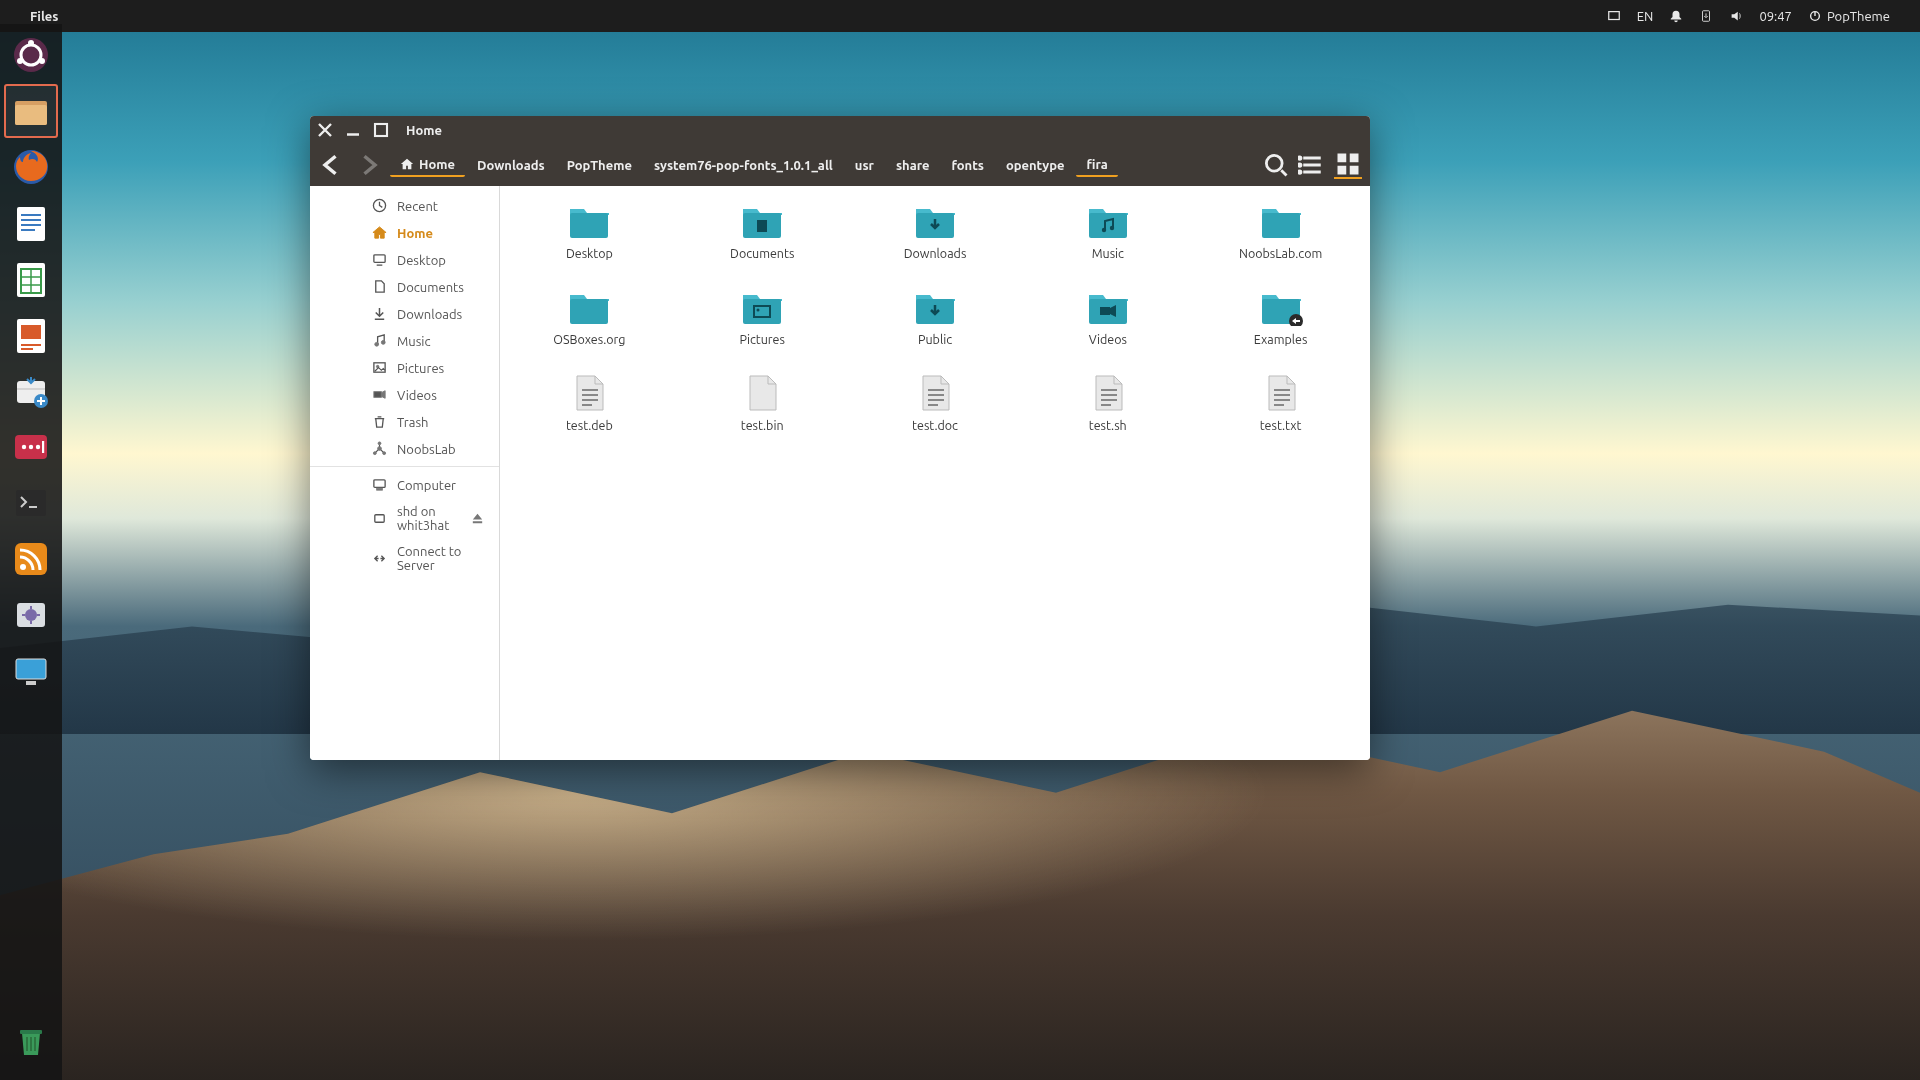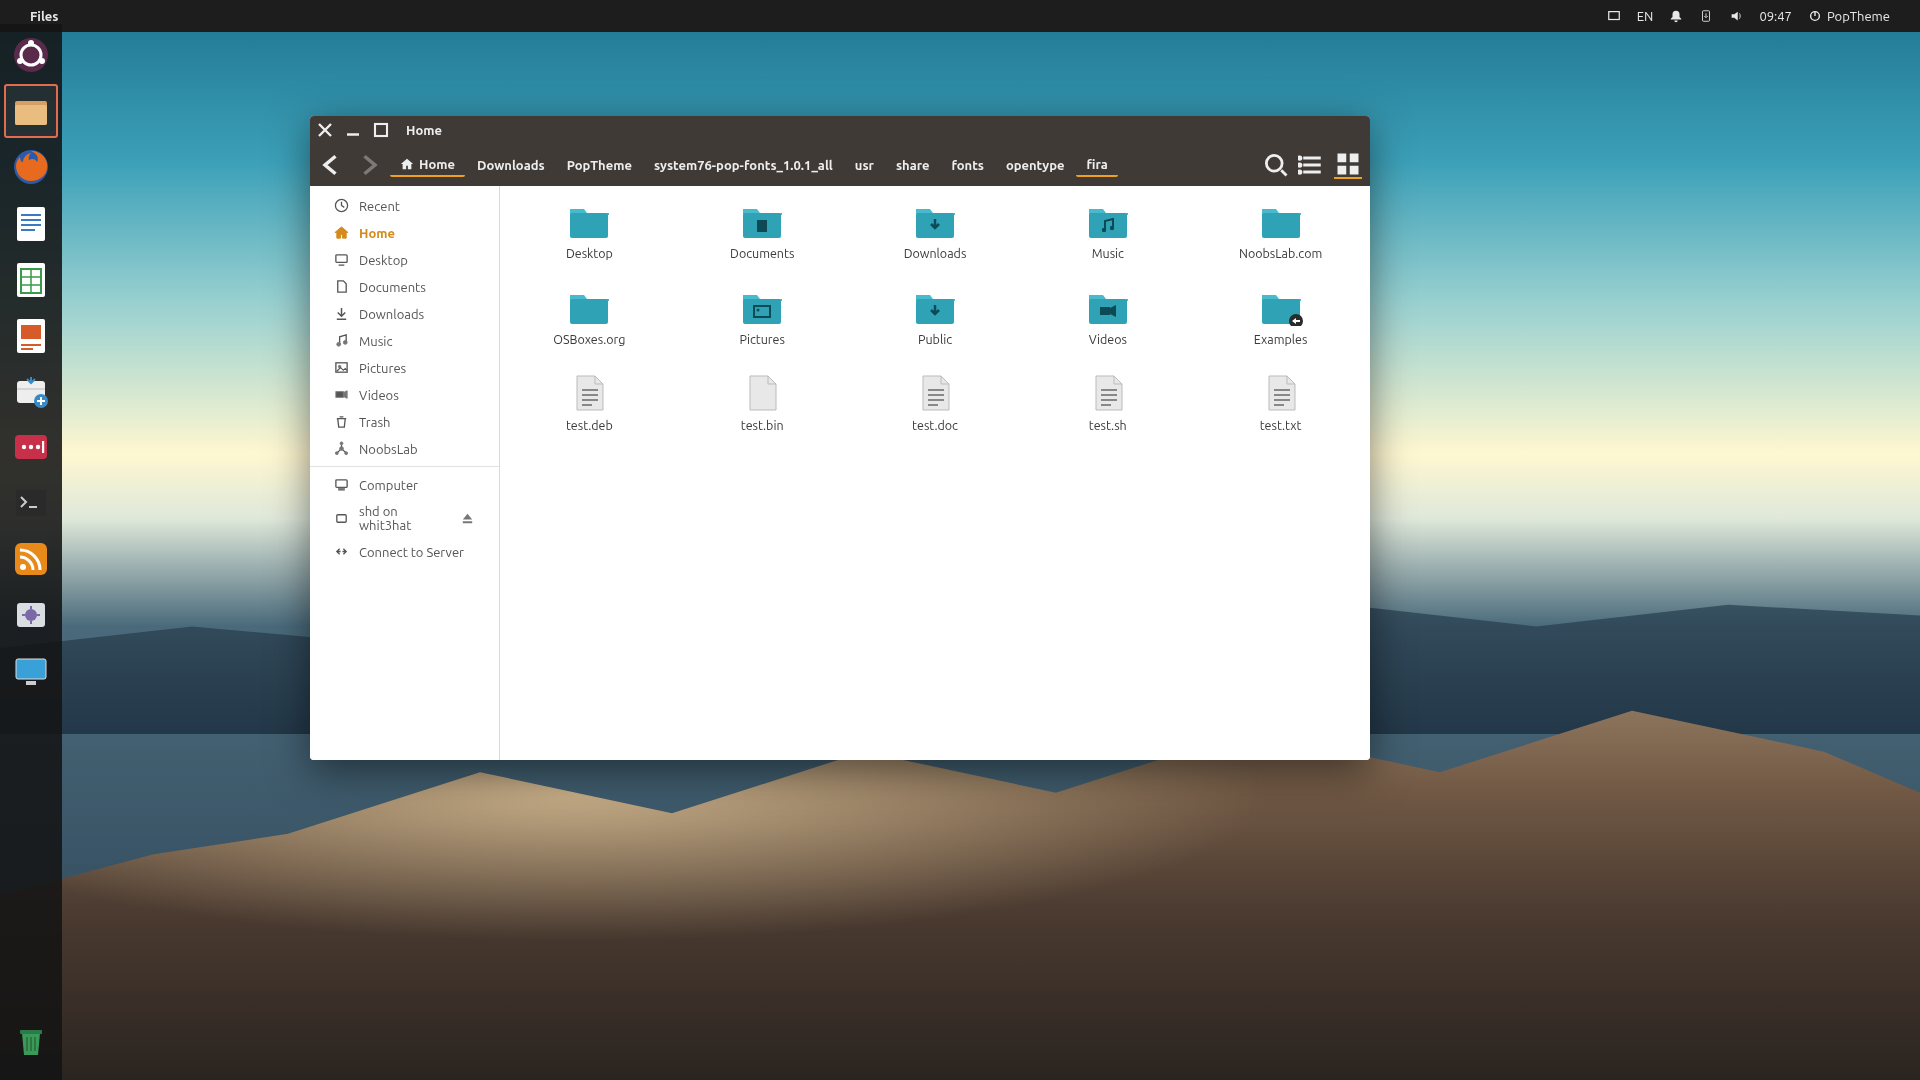--- a/index.html
+++ b/index.html
@@ -77,21 +77,21 @@
 .crumb.last  { border-bottom:2px solid #f0a020;justify-content:center; }
 .tbicon { width:28px; height:28px; display:flex; align-items:center; justify-content:center; }
 
 .body { flex:1; display:flex; min-height:0; }
 
 .sidebar {
   width:190px; background:#fff; border-right:1px solid #d9d9d9;
   font-size:13px; color:#555; padding:6px 0; overflow:auto;
 }
 .sb-item {
-  display:flex; align-items:center; gap:10px; padding:6px 24px; cursor:default;
+  display:flex; align-items:center; gap:10px; padding:6px 14px; cursor:default;margin-left:48px;
 }
 .sb-item.selected { color:#d58a1a; font-weight:600; }
 .sb-item .eject { margin-left:auto; }
 .sb-div { border-top:1px solid #e2e2e2; margin:4px 0; }
 .sidebar svg { width:15px; height:15px; flex-shrink:0; }
 
 .content {
   flex:1; background:#fff; padding:10px 8px; overflow:auto;
 }
 .grid {

